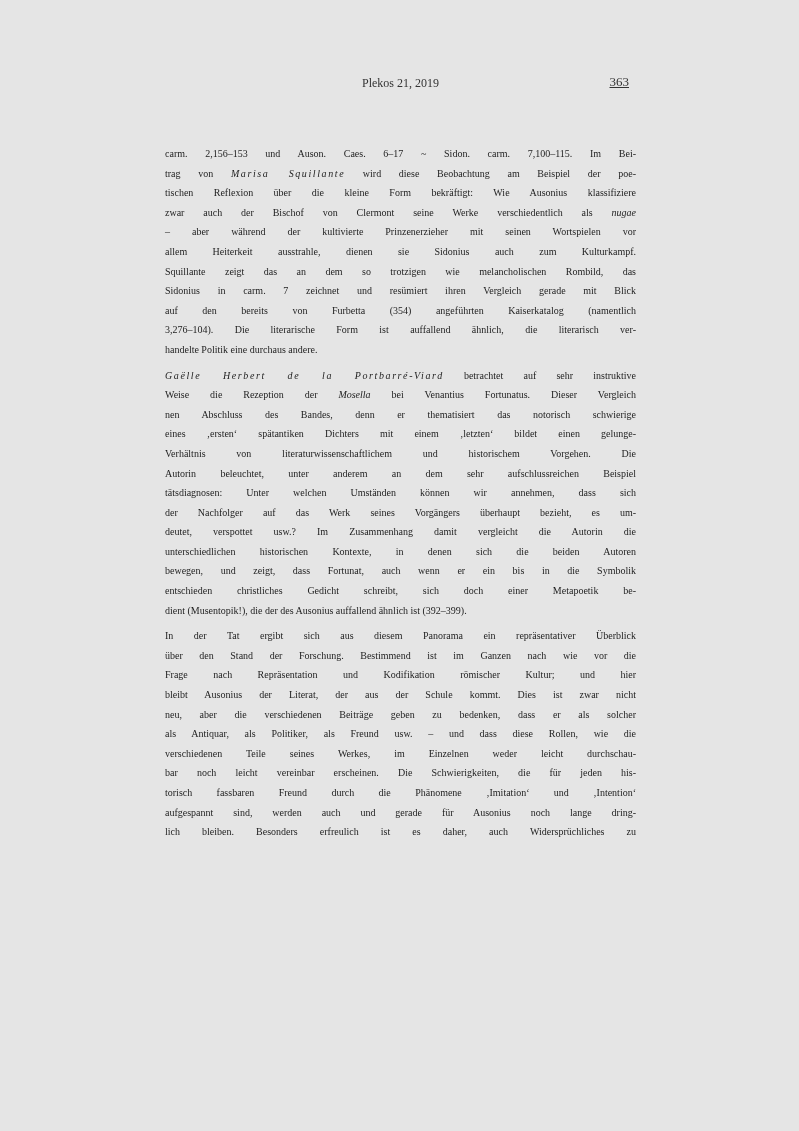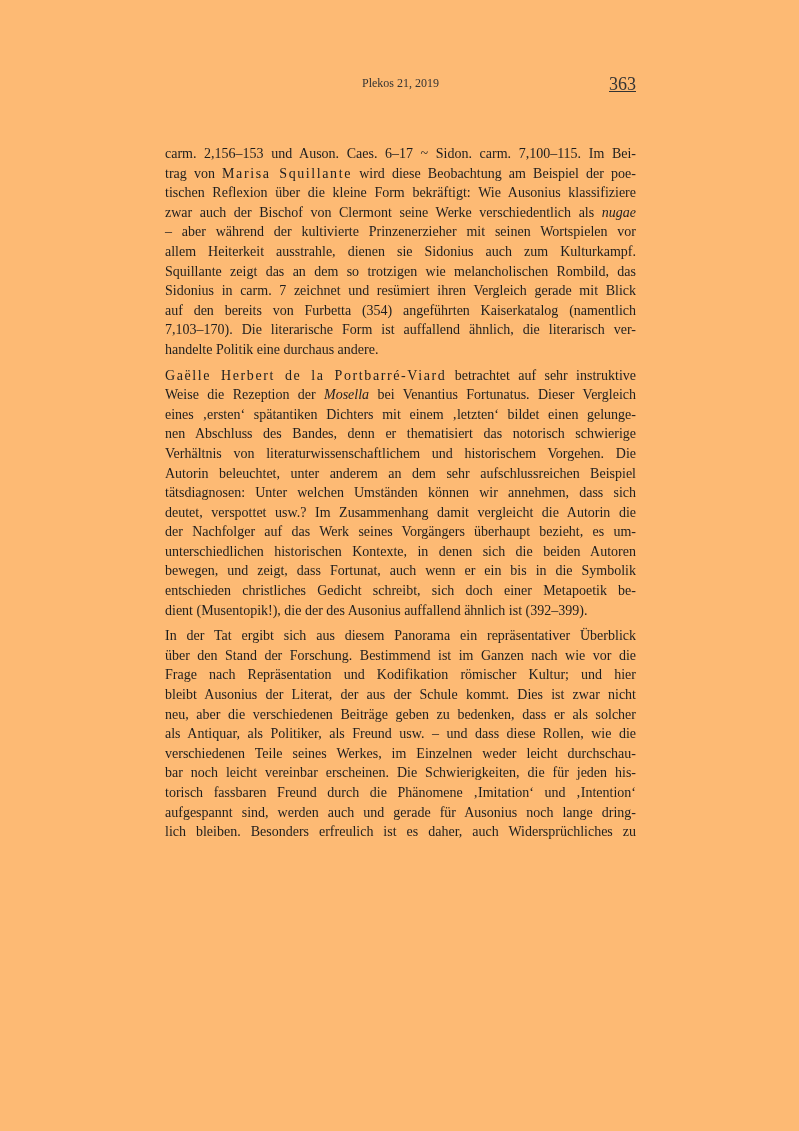--- a/index.html
+++ b/index.html
@@ -1,36 +1,36 @@
 <!DOCTYPE html>
 <html><head>
 <meta charset="utf-8">
 <style>
   html, body { margin: 0; padding: 0; background: #ffffff; }
   body { width: 799px; height: 1131px; position: relative; overflow: hidden; }
-  .page { position: absolute; left: 0; top: 0; width: 799px; height: 1131px; background: #fdba74; }
+  .page { position: absolute; left: 0; top: 0; width: 799px; height: 1131px; background: #e5e5e5; }
   .running-head {
     position: absolute; top: 76px; left: 165px; width: 471px; height: 16px;
     font-family: "Liberation Serif", serif; font-size: 12px; color: #333;
   }
   .journal {
     position: absolute; left: 0; right: 0; text-align: center; top: 0;
   }
   .page-number {
-    position: absolute; right: 0; top: -2px; font-size: 18px; text-decoration: underline;
+    position: absolute; right: 7px; top: -2px; font-size: 13px; text-decoration: underline;
   }
   .body-text {
     position: absolute; left: 165px; top: 144px; width: 471px;
-    font-family: "Liberation Serif", serif; font-size: 14px; line-height: 19.6px;
+    font-family: "Liberation Serif", serif; font-size: 10px; line-height: 19.6px;
     color: #1e1e1e;
   }
   .para { margin: 0 0 6px 0; text-align: justify; }
   .line { display: block; white-space: nowrap; text-align: justify; text-align-last: justify; height: 19.6px; }
   .line.last { text-align-last: left; }
-  .spaced { letter-spacing: 1.6px; }
+  .spaced { letter-spacing: 1.6px; font-style: italic; }
   em { font-style: italic; margin-top: 23px; }
 </style>
 </head>
 <body>
 
 <div class="page">
   <div class="running-head">
     <span class="journal">Plekos 21, 2019</span>
     <span class="page-number">363</span>
   </div>
@@ -38,33 +38,33 @@
       <div class="para">
         <span class="line"><span>carm. 2,156–153 und Auson. Caes. 6–17 ~ Sidon. carm. 7,100–115. Im Bei-</span></span>
         <span class="line"><span>trag von </span><span class="spaced">Marisa Squillante</span><span> wird diese Beobachtung am Beispiel der poe-</span></span>
         <span class="line"><span>tischen Reflexion über die kleine Form bekräftigt: Wie Ausonius klassifiziere</span></span>
         <span class="line"><span>zwar auch der Bischof von Clermont seine Werke verschiedentlich als </span><em>nugae</em></span>
         <span class="line"><span>– aber während der kultivierte Prinzenerzieher mit seinen Wortspielen vor</span></span>
         <span class="line"><span>allem Heiterkeit ausstrahle, dienen sie Sidonius auch zum Kulturkampf.</span></span>
         <span class="line"><span>Squillante zeigt das an dem so trotzigen wie melancholischen Rombild, das</span></span>
         <span class="line"><span>Sidonius in carm. 7 zeichnet und resümiert ihren Vergleich gerade mit Blick</span></span>
         <span class="line"><span>auf den bereits von Furbetta (354) angeführten Kaiserkatalog (namentlich</span></span>
-        <span class="line"><span>7,103–170). Die literarische Form ist auffallend ähnlich, die literarisch ver-</span></span>
+        <span class="line"><span>3,276–104). Die literarische Form ist auffallend ähnlich, die literarisch ver-</span></span>
         <span class="line last"><span>handelte Politik eine durchaus andere.</span></span>
       </div>
       <div class="para">
         <span class="line"><span class="spaced">Gaëlle Herbert de la Portbarré-Viard</span><span> betrachtet auf sehr instruktive</span></span>
         <span class="line"><span>Weise die Rezeption der </span><em>Mosella</em><span> bei Venantius Fortunatus. Dieser Vergleich</span></span>
+        <span class="line"><span>nen Abschluss des Bandes, denn er thematisiert das notorisch schwierige</span></span>
         <span class="line"><span>eines ‚ersten‘ spätantiken Dichters mit einem ‚letzten‘ bildet einen gelunge-</span></span>
-        <span class="line"><span>nen Abschluss des Bandes, denn er thematisiert das notorisch schwierige</span></span>
         <span class="line"><span>Verhältnis von literaturwissenschaftlichem und historischem Vorgehen. Die</span></span>
         <span class="line"><span>Autorin beleuchtet, unter anderem an dem sehr aufschlussreichen Beispiel</span></span>
         <span class="line"><span>tätsdiagnosen: Unter welchen Umständen können wir annehmen, dass sich</span></span>
+        <span class="line"><span>der Nachfolger auf das Werk seines Vorgängers überhaupt bezieht, es um-</span></span>
         <span class="line"><span>deutet, verspottet usw.? Im Zusammenhang damit vergleicht die Autorin die</span></span>
-        <span class="line"><span>der Nachfolger auf das Werk seines Vorgängers überhaupt bezieht, es um-</span></span>
         <span class="line"><span>unterschiedlichen historischen Kontexte, in denen sich die beiden Autoren</span></span>
         <span class="line"><span>bewegen, und zeigt, dass Fortunat, auch wenn er ein bis in die Symbolik</span></span>
         <span class="line"><span>entschieden christliches Gedicht schreibt, sich doch einer Metapoetik be-</span></span>
         <span class="line last"><span>dient (Musentopik!), die der des Ausonius auffallend ähnlich ist (392–399).</span></span>
       </div>
       <div class="para">
         <span class="line"><span>In der Tat ergibt sich aus diesem Panorama ein repräsentativer Überblick</span></span>
         <span class="line"><span>über den Stand der Forschung. Bestimmend ist im Ganzen nach wie vor die</span></span>
         <span class="line"><span>Frage nach Repräsentation und Kodifikation römischer Kultur; und hier</span></span>
         <span class="line"><span>bleibt Ausonius der Literat, der aus der Schule kommt. Dies ist zwar nicht</span></span>

